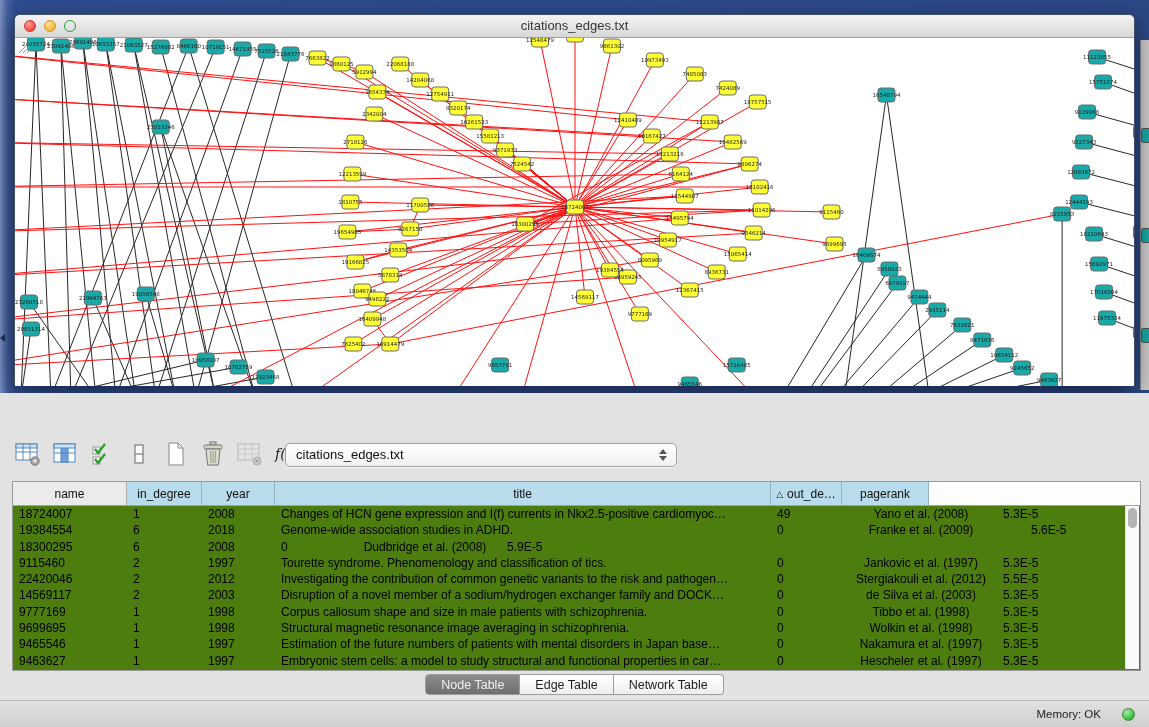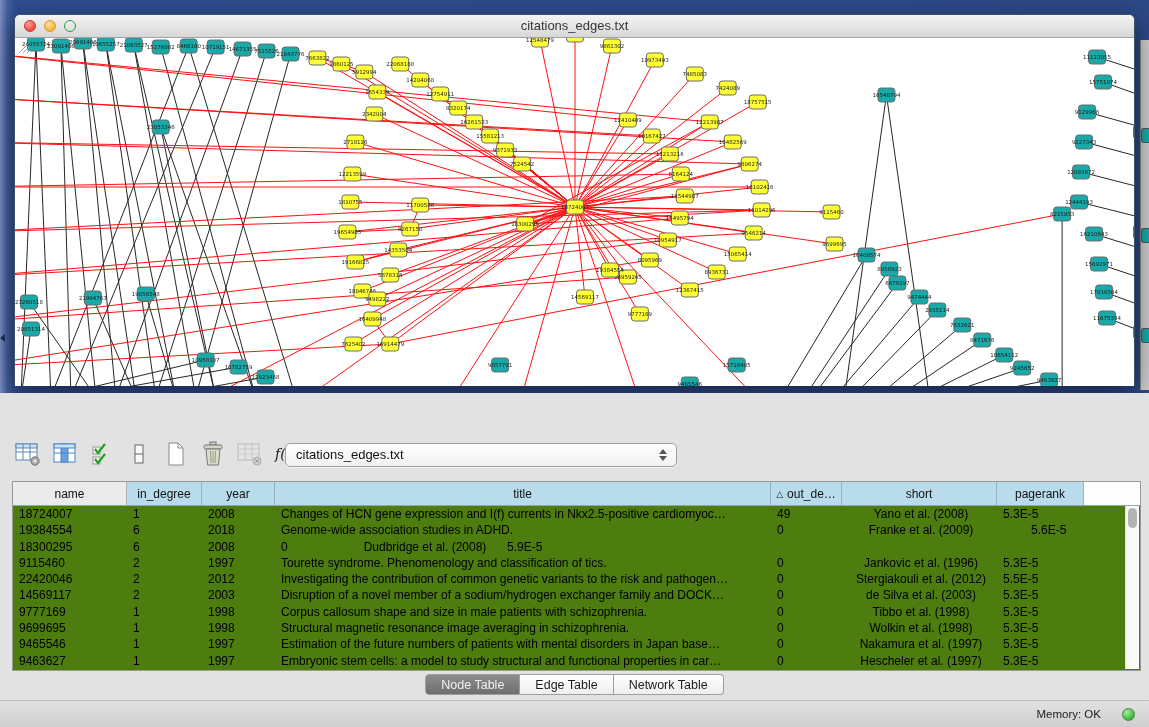--- a/index.html
+++ b/index.html
@@ -765,23 +765,20 @@
         <div class="th" style="width: 73px;">
           <span>year</span>
         </div>
         <div class="th" style="width: 496px;">
           <span>title</span>
         </div>
         <div class="th" style="width: 71px;">
           <span class="sortglyph">△</span>
           <span>out_de…</span>
         </div>
-        <div class="th" style="width: 155px;">
-          <span>short</span>
-        </div>
         <div class="th" style="width: 87px;">
           <span>pagerank</span>
         </div>
         <div class="th fill"></div>
       </div>
     <div class="tbody" id="tbody">
         <div class="tr">
           <div class="td" style="width: 114px; text-align: left;">18724007</div>
           <div class="td" style="width: 75px; text-align: left;">1</div>
           <div class="td" style="width: 73px; text-align: left;">2008</div>
@@ -806,21 +803,21 @@
           <div class="td" style="width: 71px; text-align: left;">0</div>
           <div class="td" style="width: 155px; text-align: center;">Dudbridge et al. (2008)</div>
           <div class="td" style="width: 87px; text-align: left;">5.9E-5</div>
         </div>
         <div class="tr">
           <div class="td" style="width: 114px; text-align: left;">9115460</div>
           <div class="td" style="width: 75px; text-align: left;">2</div>
           <div class="td" style="width: 73px; text-align: left;">1997</div>
           <div class="td" style="width: 496px; text-align: left;">Tourette syndrome. Phenomenology and classification of tics.</div>
           <div class="td" style="width: 71px; text-align: left;">0</div>
-          <div class="td" style="width: 155px; text-align: center;">Jankovic et al. (1996)</div>
+          <div class="td" style="width: 155px; text-align: center;">Jankovic et al. (1997)</div>
           <div class="td" style="width: 87px; text-align: left;">5.3E-5</div>
         </div>
         <div class="tr">
           <div class="td" style="width: 114px; text-align: left;">22420046</div>
           <div class="td" style="width: 75px; text-align: left;">2</div>
           <div class="td" style="width: 73px; text-align: left;">2012</div>
           <div class="td" style="width: 496px; text-align: left;">Investigating the contribution of common genetic variants to the risk and pathogen…</div>
           <div class="td" style="width: 71px; text-align: left;">0</div>
           <div class="td" style="width: 155px; text-align: center;">Stergiakouli et al. (2012)</div>
           <div class="td" style="width: 87px; text-align: left;">5.5E-5</div>

